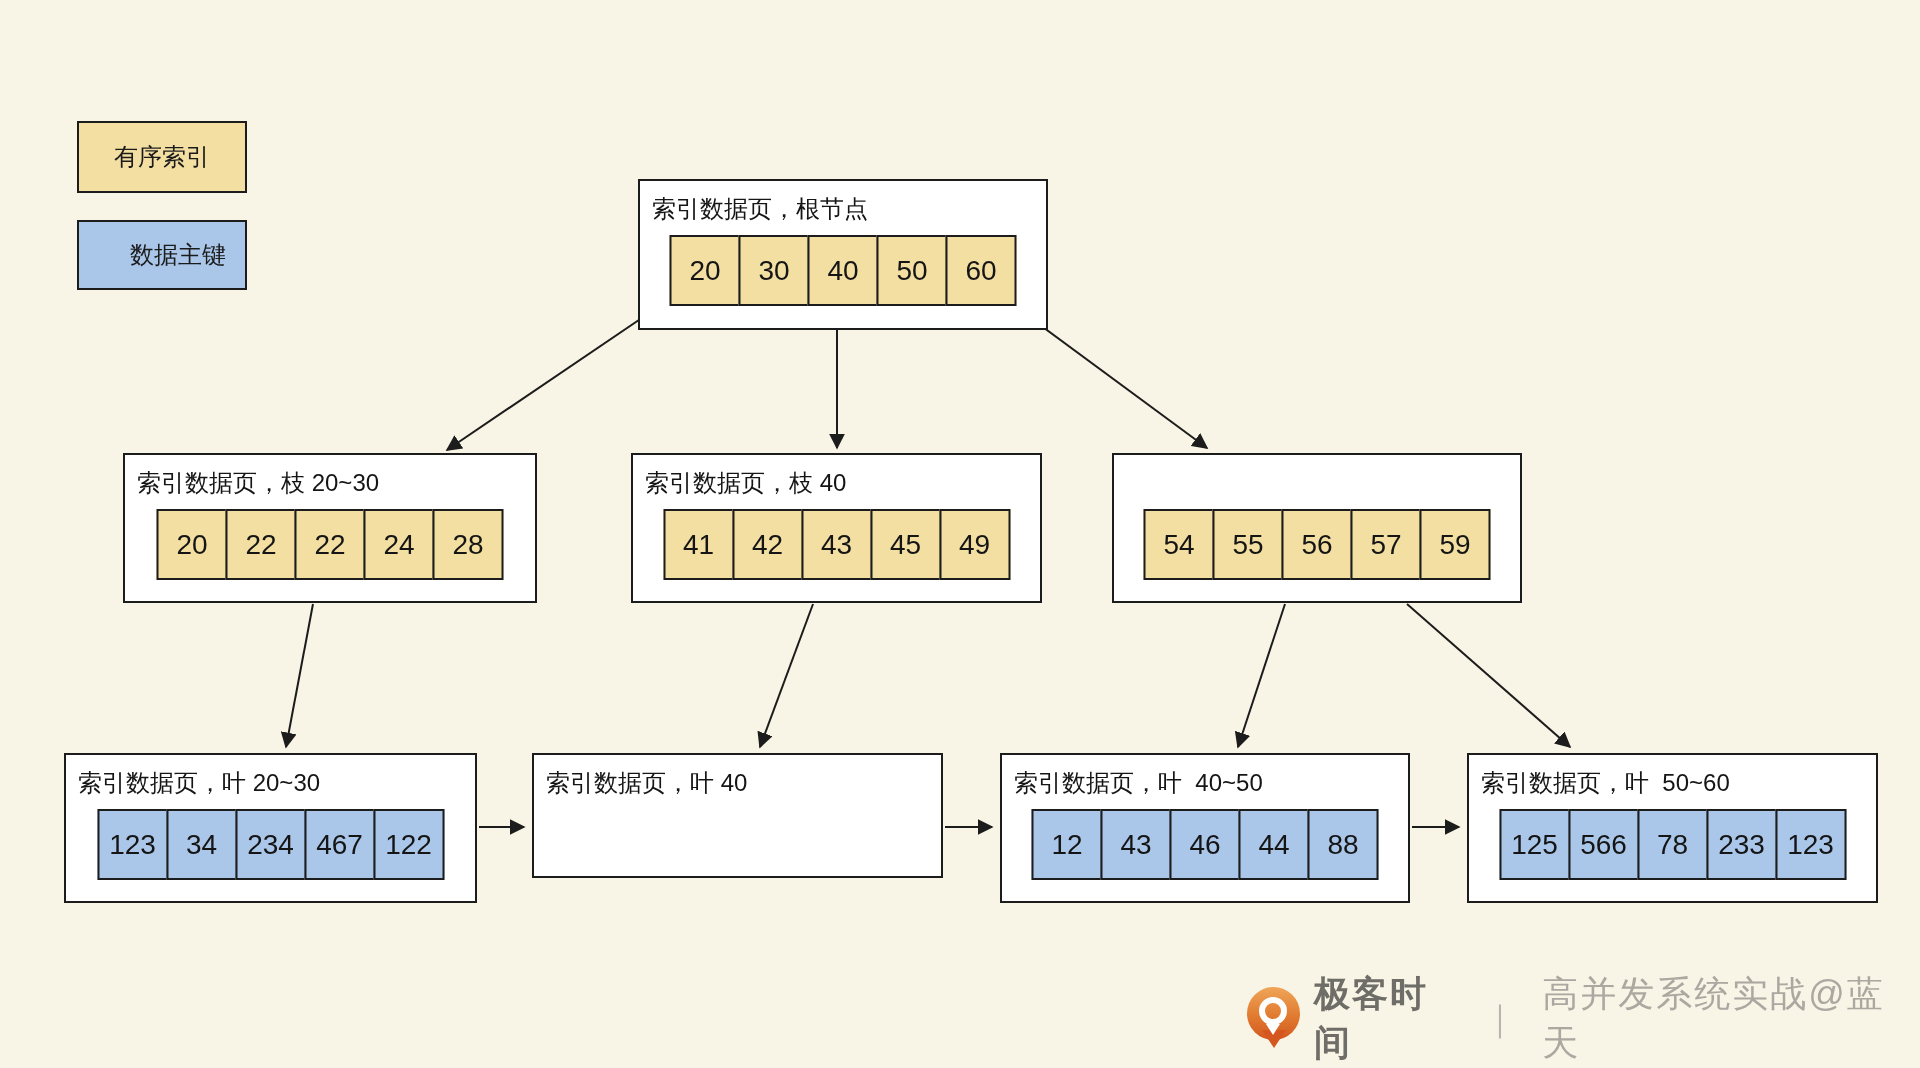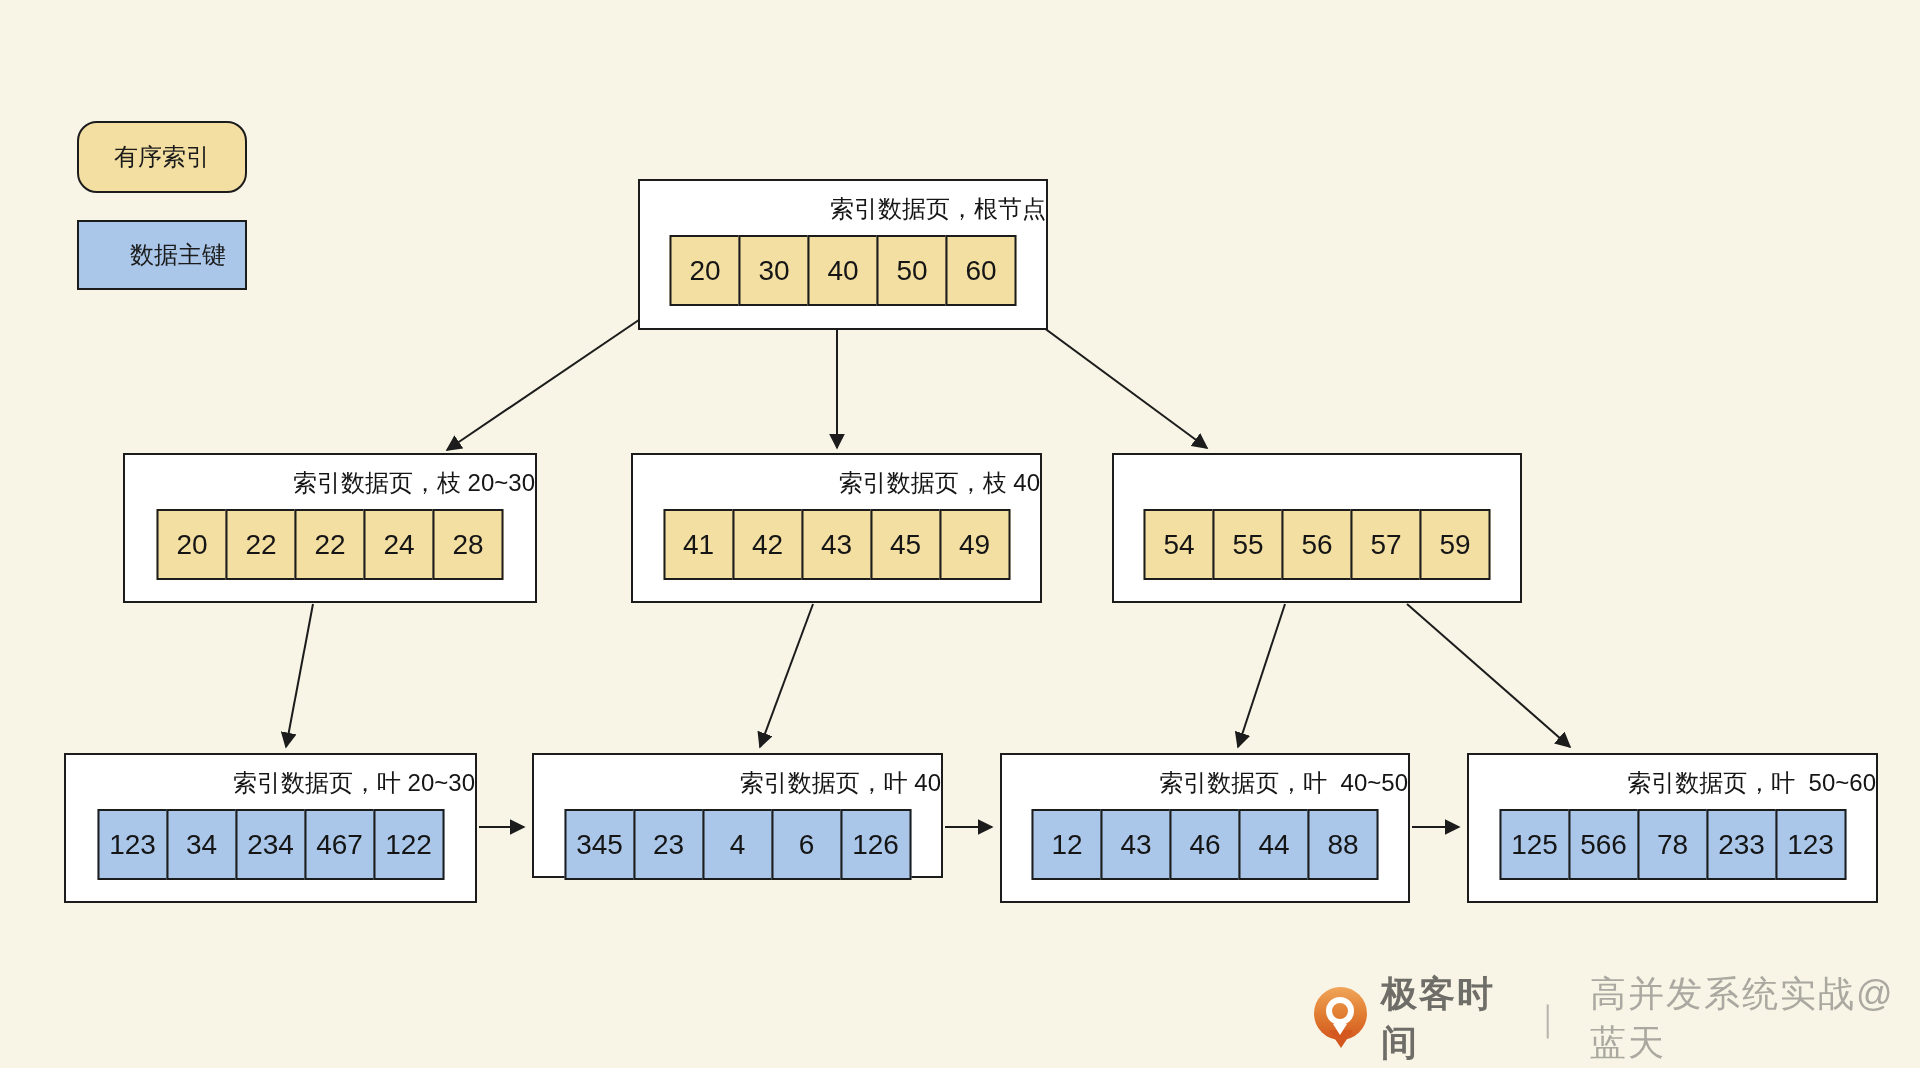--- a/index.html
+++ b/index.html
@@ -12,44 +12,44 @@
   *{margin:0;padding:0;box-sizing:border-box;}
   html,body{background:var(--bg);}
   .stage{
     position:relative;width:1920px;height:1068px;background:var(--bg);
     font-family:"Liberation Sans","DejaVu Sans",sans-serif;color:#1b1b1b;overflow:hidden;
   }
   .legend-box{
     position:absolute;width:170px;height:72px;border:2px solid var(--line);
     display:flex;align-items:center;justify-content:center;font-size:24px;
   }
-  .legend-index{left:77px;top:121px;background:var(--index-fill);border-radius:20px;}
+  .legend-index{left:77px;top:121px;background:var(--index-fill);}
   .legend-pk{left:77px;top:220px;height:70px;background:var(--pk-fill);padding-left:32px;}
   .node{
     position:absolute;background:var(--node-fill);border:2px solid var(--line);
   }
   .node-title{
-    position:absolute;top:12px;left:12px;right:0;text-align:right;
+    position:absolute;top:12px;left:12px;right:0;text-align:left;
     font-size:24px;line-height:32px;white-space:pre;color:#151515;
   }
   .cells{
     position:absolute;top:54px;left:50%;transform:translateX(-50%);display:flex;
   }
   .cell{
     width:71px;height:71px;border:2px solid var(--line);
     display:flex;align-items:center;justify-content:center;
     font-size:28px;color:#151515;
   }
   .cell + .cell{margin-left:-2px;}
   .cells-index .cell{background:var(--index-fill);}
   .cells-pk .cell{background:var(--pk-fill);}
   svg.arrows{position:absolute;left:0;top:0;width:1920px;height:1068px;pointer-events:none;}
   svg.arrows line{stroke:var(--line);stroke-width:2;}
   .watermark{
-    position:absolute;left:1313px;top:984px;height:70px;
+    position:absolute;left:1246px;top:984px;height:70px;
     display:flex;align-items:center;justify-content:space-between;
   }
   .logo{position:relative;width:56px;height:66px;flex:0 0 auto;}
   .logo-circle{
     position:absolute;left:1px;top:1px;width:53px;height:53px;border-radius:50%;
     background:linear-gradient(180deg,#f0a558 0%,#e07b30 55%,#d4571f 100%);
   }
   .logo-tip{
     position:absolute;left:16px;top:44px;width:0;height:0;
     border-left:12px solid transparent;border-right:12px solid transparent;
@@ -146,27 +146,20 @@
       <div class="cell">123</div>
       <div class="cell">34</div>
       <div class="cell">234</div>
       <div class="cell">467</div>
       <div class="cell">122</div>
     </div>
   </div>
 
   <div class="node" style="left:532px;top:753px;width:411px;height:125px">
     <div class="node-title">索引数据页，叶 40</div>
-    <div class="cells cells-pk">
-      <div class="cell">345</div>
-      <div class="cell">23</div>
-      <div class="cell">4</div>
-      <div class="cell">6</div>
-      <div class="cell">126</div>
-    </div>
   </div>
 
   <div class="node" style="left:1000px;top:753px;width:410px;height:150px">
     <div class="node-title">索引数据页，叶  40~50</div>
     <div class="cells cells-pk">
       <div class="cell">12</div>
       <div class="cell">43</div>
       <div class="cell">46</div>
       <div class="cell">44</div>
       <div class="cell">88</div>

